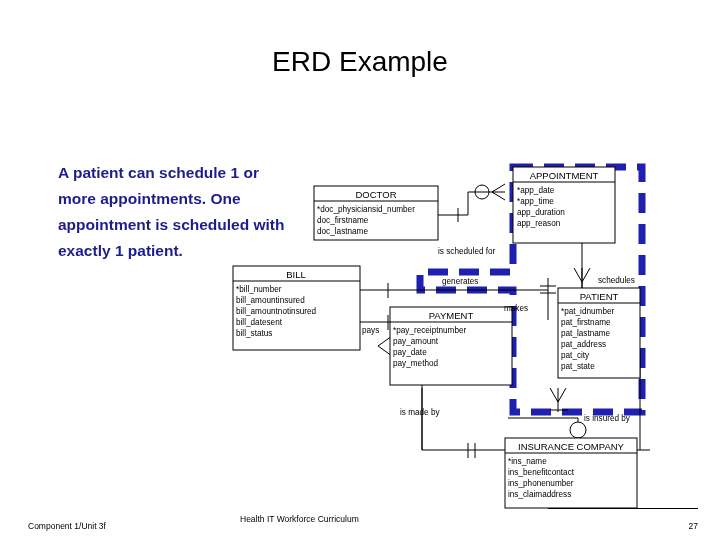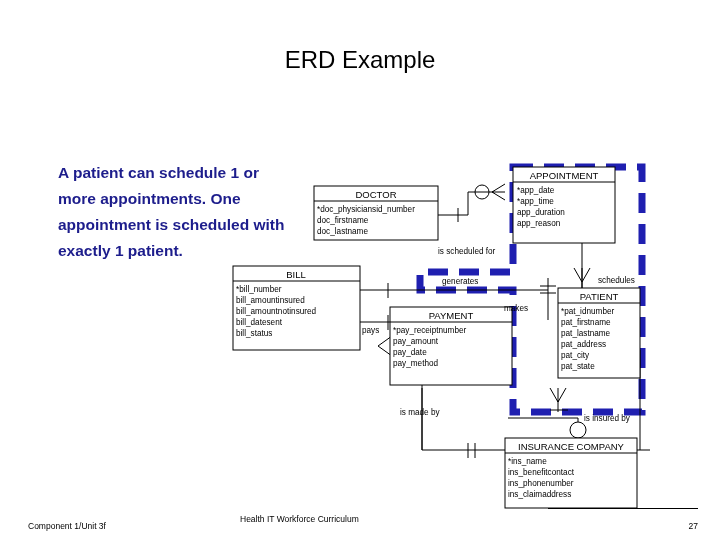--- a/index.html
+++ b/index.html
@@ -21,21 +21,21 @@
     height: 540px;
     background: #ffffff;
   }
   
   #slide-title {
     position: absolute;
     left: 40px;
     top: 46px;
     width: 640px;
     text-align: center;
-    font-size: 24px;
+    font-size: 28px;
     color: #000000;
     font-family: "Liberation Sans", sans-serif;
     letter-spacing: 0px;
     white-space: nowrap;
   }
   
   #body-text {
     position: absolute;
     left: 58px;
     top: 160px;

